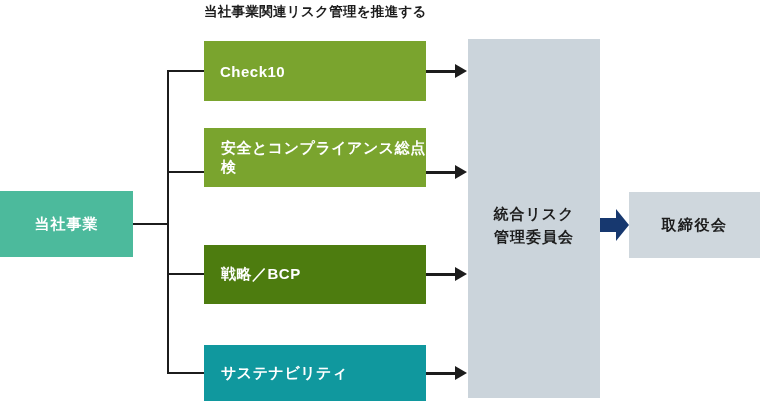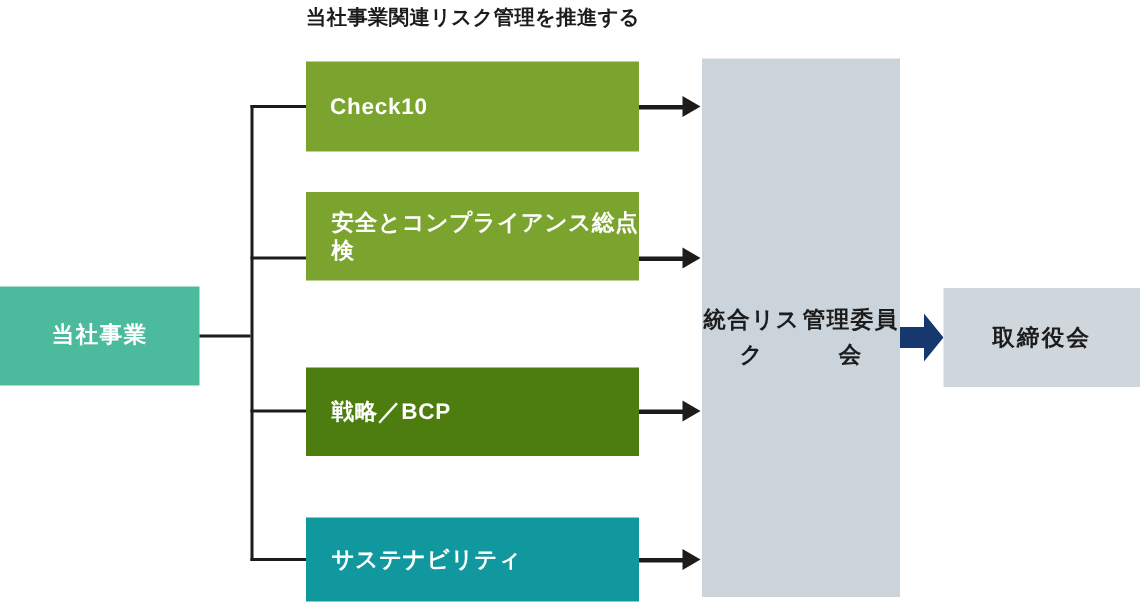--- a/index.html
+++ b/index.html
@@ -40,21 +40,21 @@
   .sh-1{top:70px;}.sh-2{top:171px;}.sh-3{top:273px;}.sh-4{top:372px;}
   .head{
     left:455px;width:0;height:0;background:transparent !important;
     border-top:7px solid transparent;border-bottom:7px solid transparent;
     border-left:12px solid var(--ink,#1c1c1c);
   }
   .hd-1{top:64px;}.hd-2{top:165px;}.hd-3{top:267px;}.hd-4{top:366px;}
   
   .committee{
     left:468px;top:39px;width:132px;height:359px;box-sizing:border-box;padding-top:13px;
-    display:flex;align-items:center;justify-content:center;
+    display:flex;flex-direction:column;align-items:center;justify-content:center;
     font-weight:bold;font-size:15px;line-height:23px;letter-spacing:1px;text-align:center;
   }
   
   .block-arrow{left:600px;top:207px;width:30px;height:36px;}
   
   .board{
     left:629px;top:192px;width:131px;height:66px;
     display:flex;align-items:center;justify-content:center;
     font-weight:bold;font-size:15px;letter-spacing:1.5px;
   }

